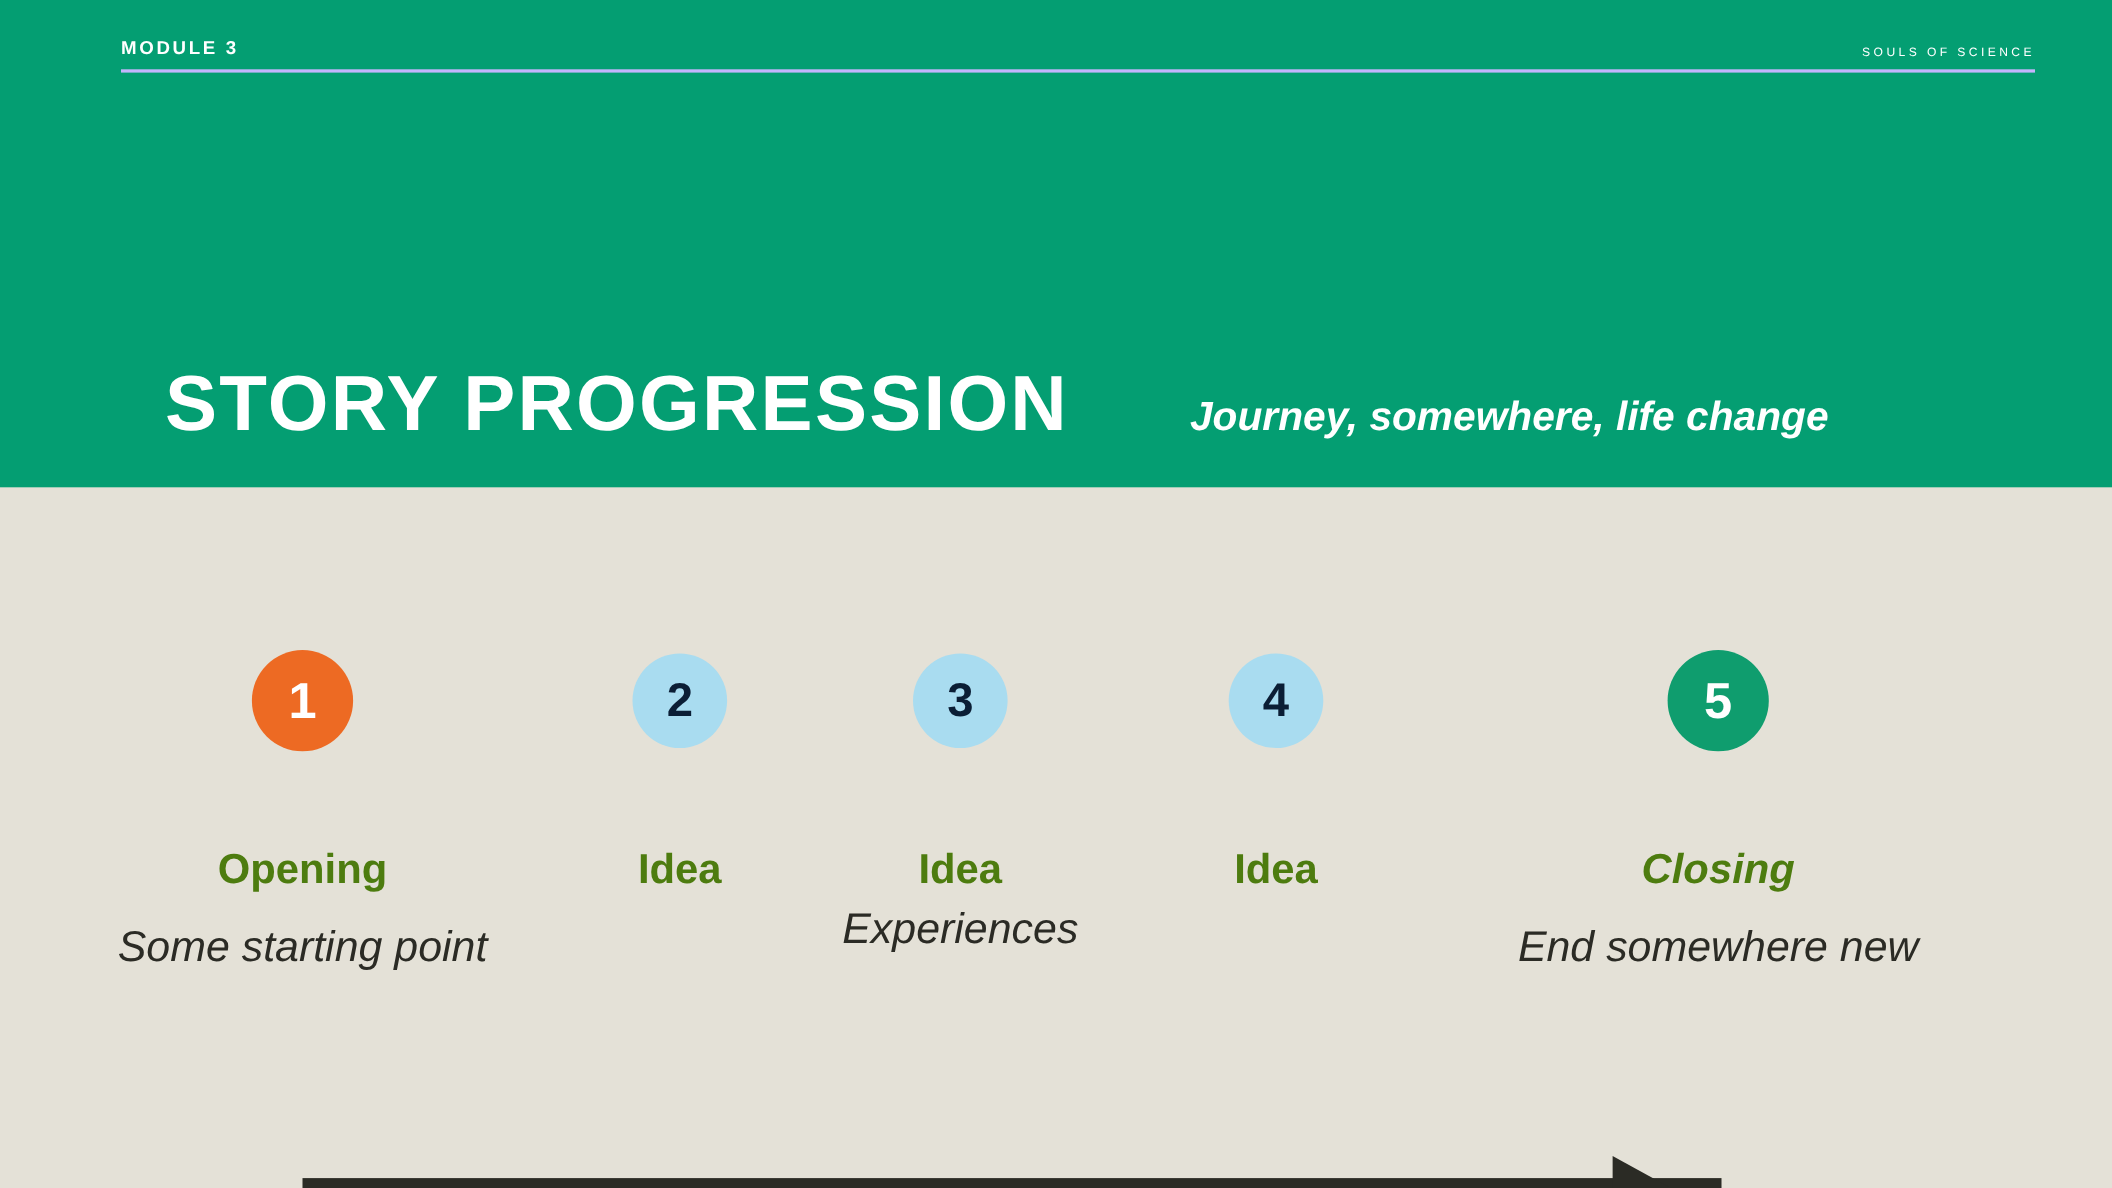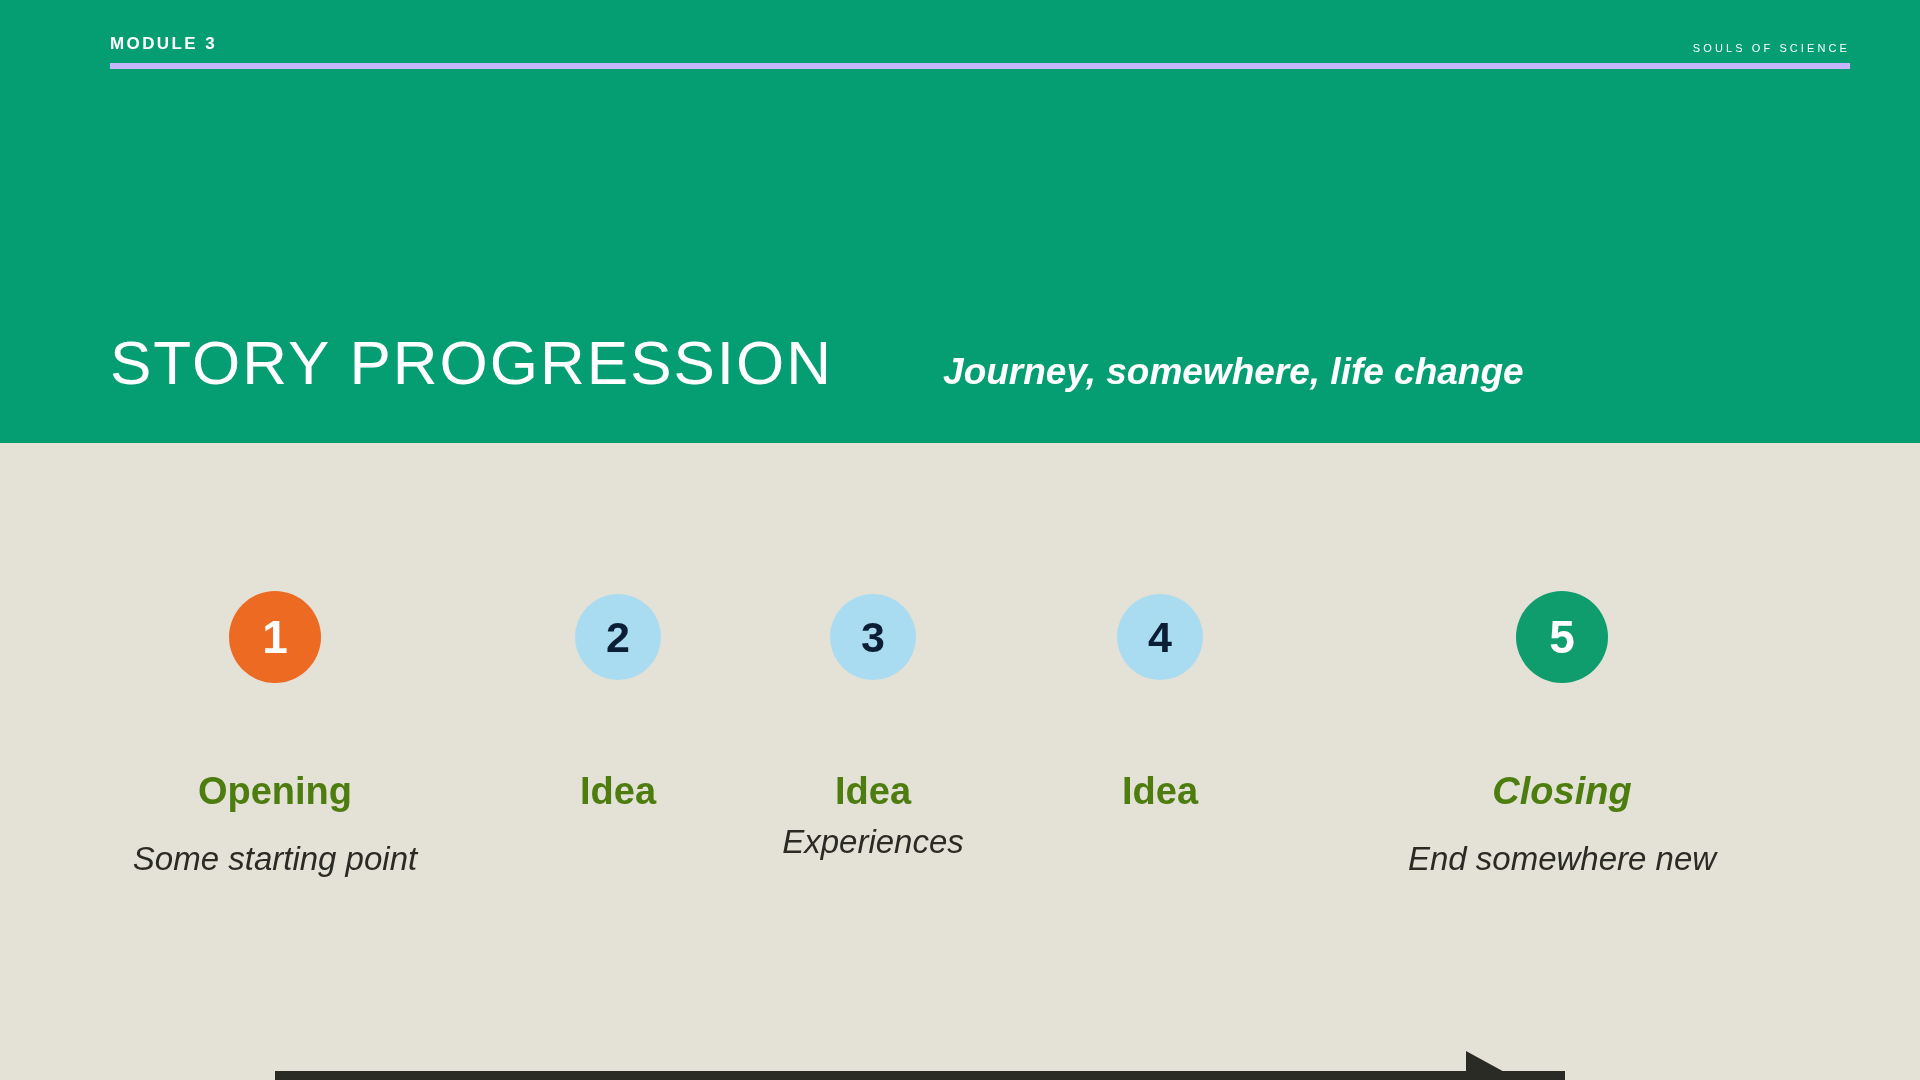--- a/index.html
+++ b/index.html
@@ -29,21 +29,21 @@
   }
 
   .meta-row {
     position:absolute;
     left:110px; top:34px;
     width:1740px;
     display:flex;
     align-items:flex-end;
     justify-content:space-between;
     padding-bottom:9px;
-    border-bottom:6px solid #c4b5fd;
+    border-bottom:3px solid #c4b5fd;
     gap:44px;
   }
 
   .meta-left {
     color:#FFFFFF;
     font-size:17px;
     font-weight:bold;
     letter-spacing:2.4px;
   }
 
@@ -58,25 +58,26 @@
     position:absolute;
     left:110px;
     top:332px;
     width:1740px;
     display:flex;
     align-items:baseline;
   }
 
   .slide-title {
     color:#FFFFFF;
-    font-size:62px;
-    font-weight:normal;
+    font-size:71px;
+    font-weight:bold;
     letter-spacing:2.0px;
     line-height:1;
     white-space:nowrap;
+    margin-left:40px;
   }
 
   .slide-subtitle {
     color:#FFFFFF;
     font-size:37px;
     font-weight:bold;
     font-style:italic;
     line-height:1;
     white-space:nowrap;
     margin-left:110px;
@@ -132,21 +133,21 @@
     font-weight:bold;
     text-align:center;
     white-space:nowrap;
     transform:translateX(-50%);
   }
 
   .label-sub {
     position:absolute;
     top:840px;
     color:#2B2B25;
-    font-size:33px;
+    font-size:39px;
     font-style:italic;
     text-align:center;
     white-space:nowrap;
     transform:translateX(-50%);
   }
 </style>
 </head>
 <body>
 
 <div class="slide">

